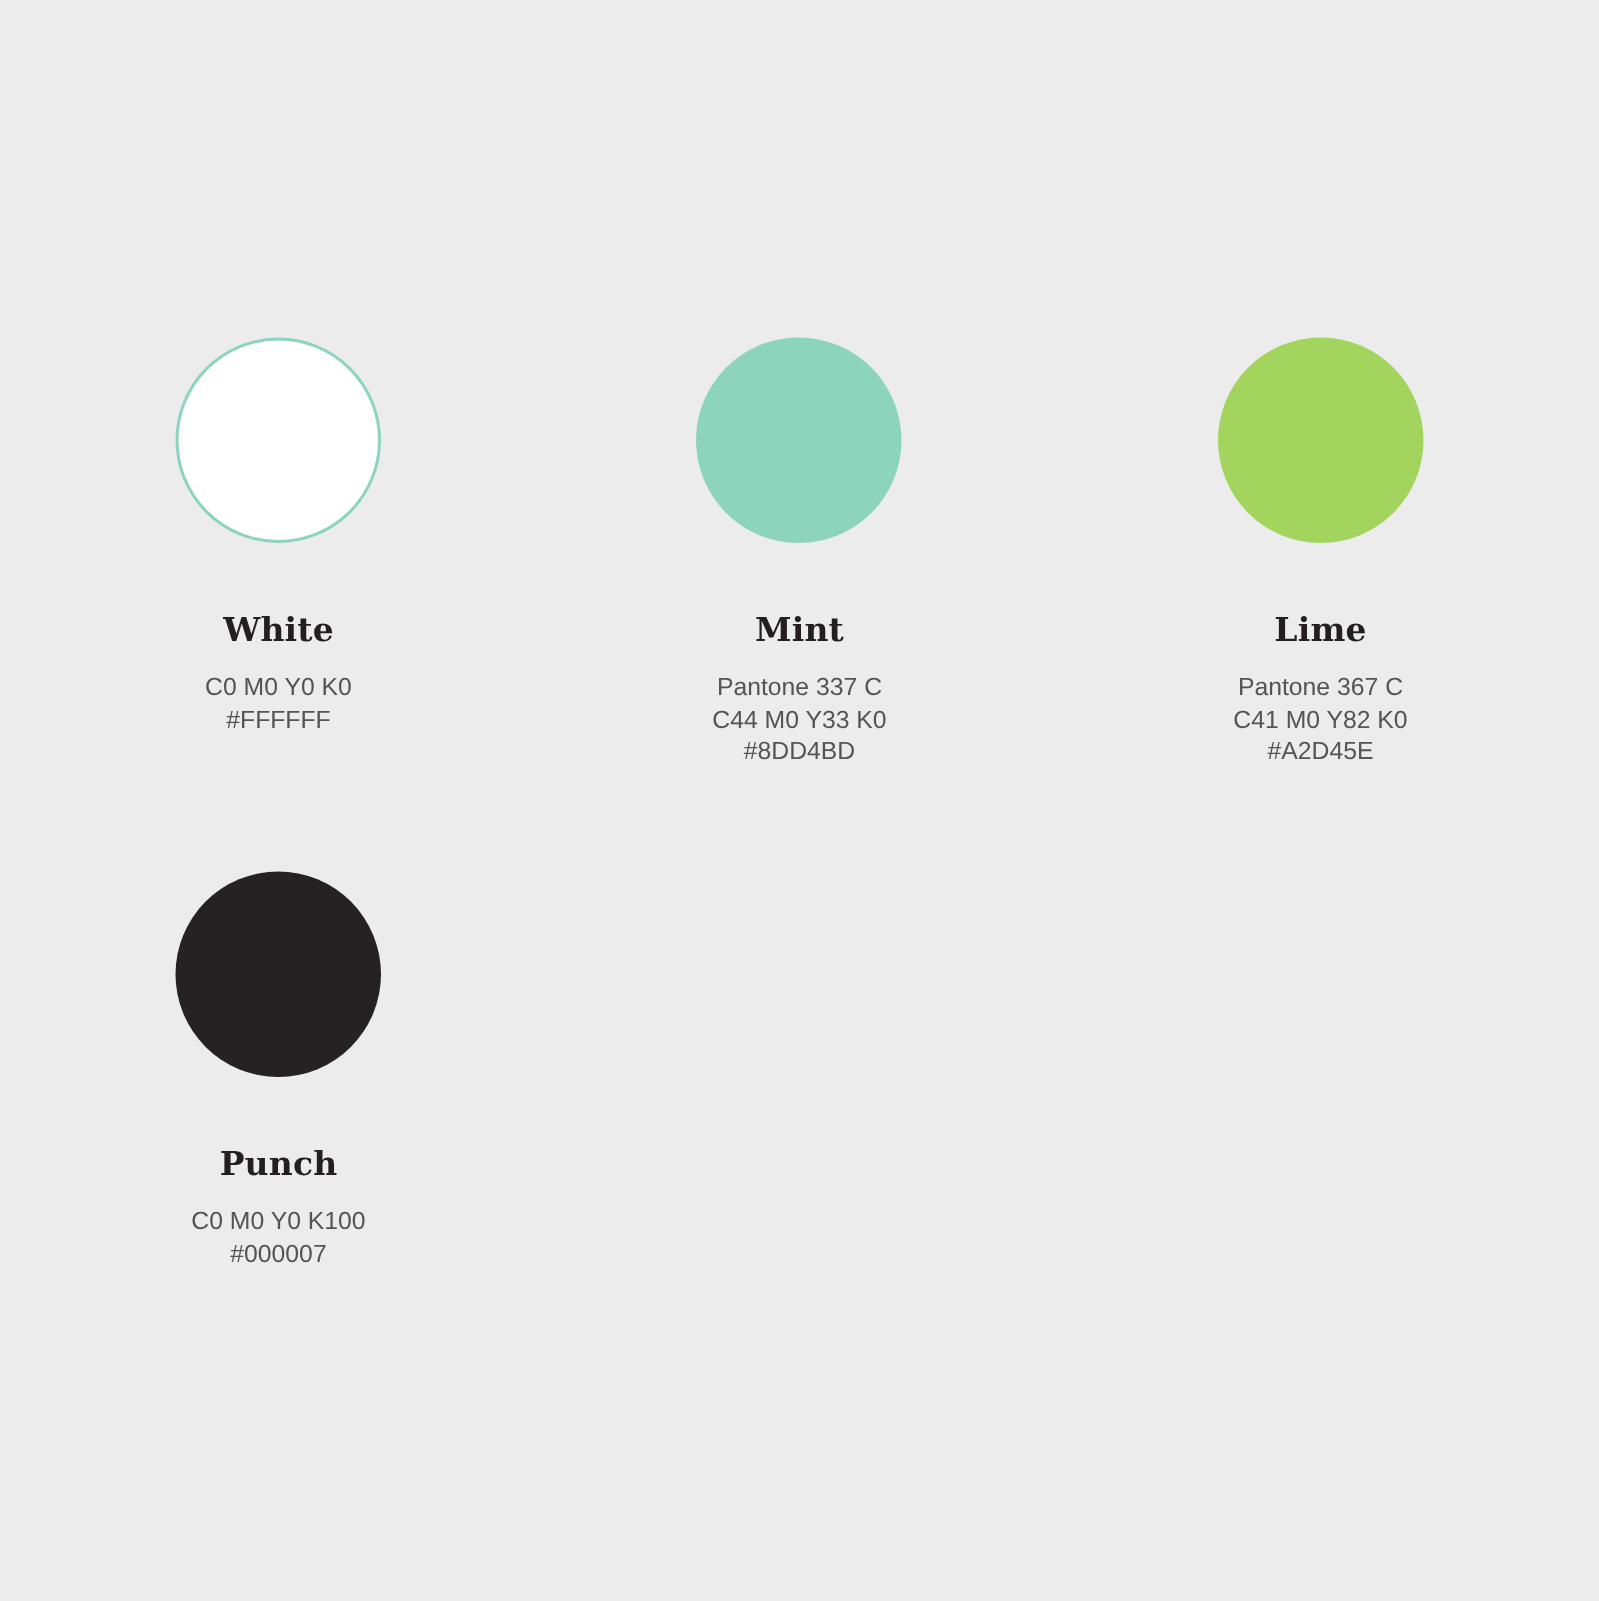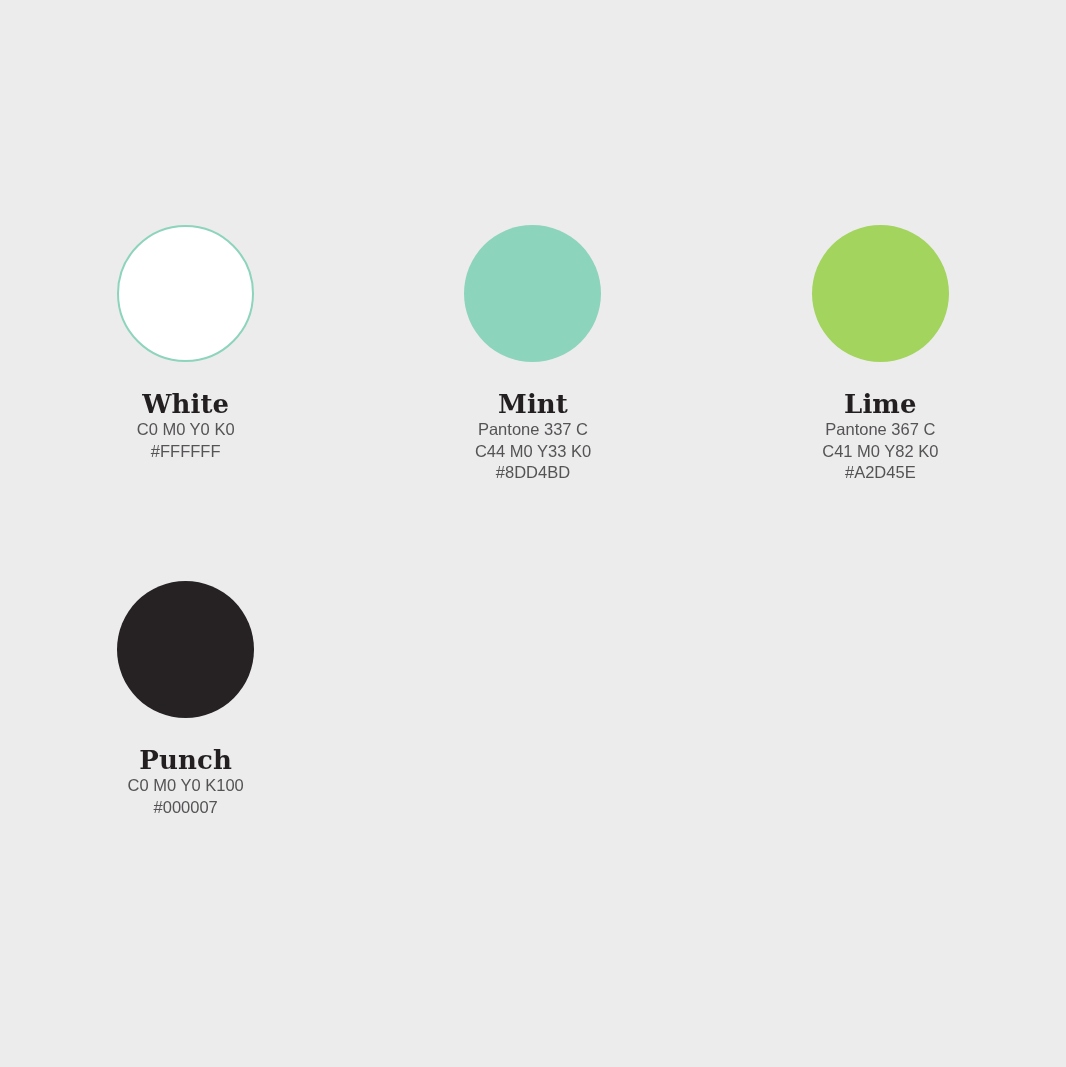--- a/index.html
+++ b/index.html
@@ -41,32 +41,32 @@
 
   .swatch-circle {
     width: 137px;
     height: 137px;
     border-radius: 50%;
     box-sizing: border-box;
     flex: none;
   }
 
   .swatch-name {
-    margin-top: 29px;
+    margin-top: 47px;
     font-family: "DejaVu Serif", "Liberation Serif", serif;
-    font-size: 26px;
+    font-size: 22px;
     font-weight: bold;
     line-height: 1.05;
     color: #231f20;
     letter-spacing: 0.1px;
     text-align: center;
   }
 
   .swatch-details {
-    margin-top: 1px;
+    margin-top: 16px;
     font-family: "Liberation Sans", sans-serif;
     font-size: 16.5px;
     line-height: 21.5px;
     color: #555355;
     text-align: center;
     white-space: nowrap;
   }
 
   .swatch-details .detail-line {
     display: block;

